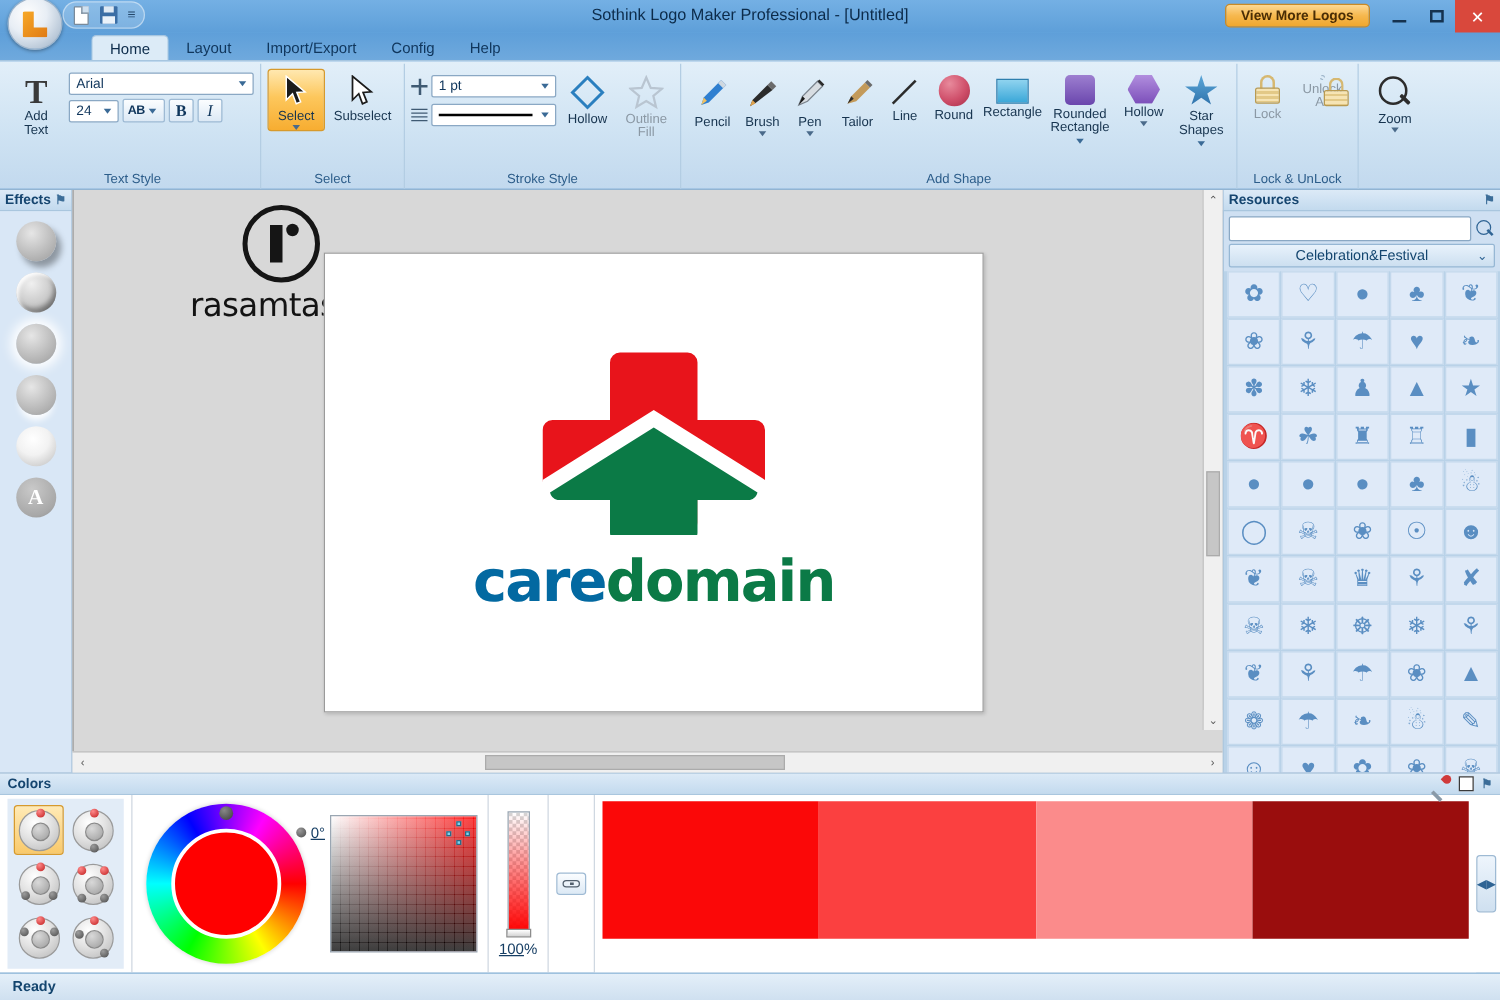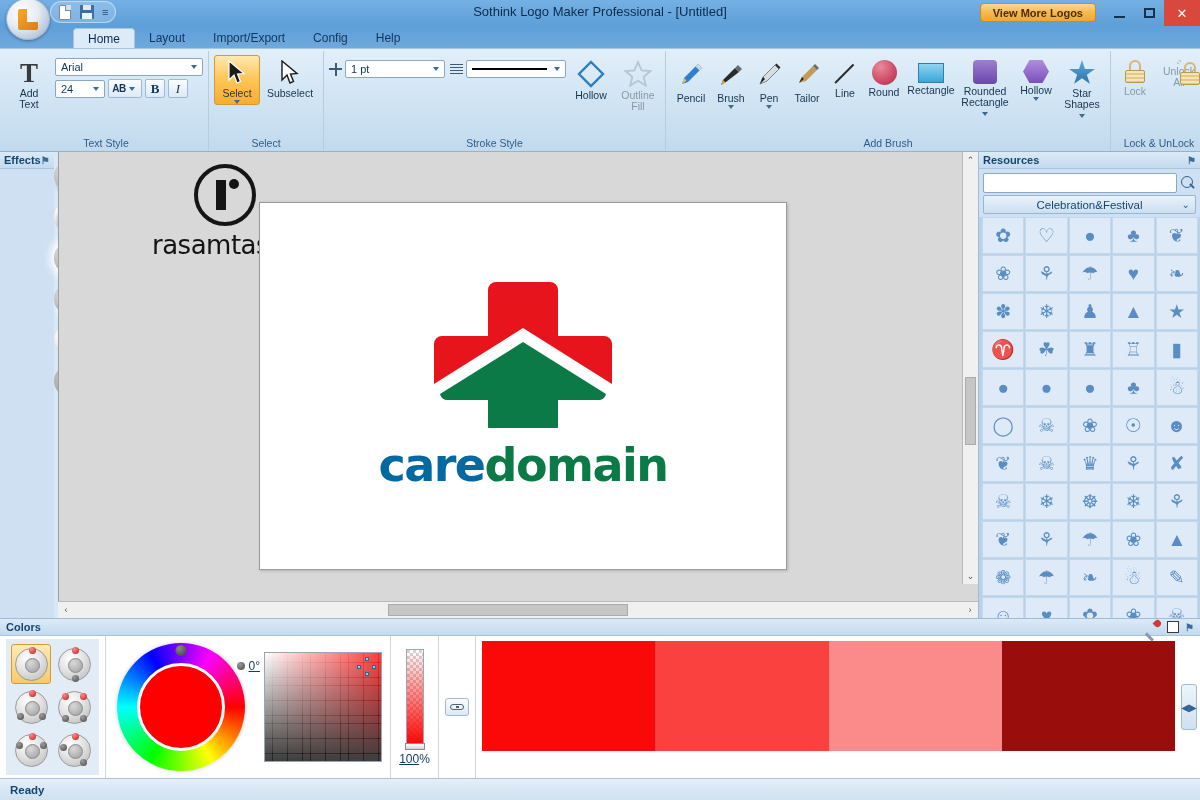--- a/index.html
+++ b/index.html
@@ -148,21 +148,21 @@
     font-size:11px;color:#10365c;}
   .sbtn.b{font-weight:bold;font-family:"Liberation Serif",serif;font-size:13px;}
   .sbtn.i{font-style:italic;font-family:"Liberation Serif",serif;font-size:13px;}
   .ab-ico{font-size:10px;font-weight:bold;color:#10365c;letter-spacing:-0.5px;}
 
   
   .ico-cursor{width:22px;height:26px;position:relative;}
   .ico-cursor svg{position:absolute;left:0;top:0;}
 
   
-  .stroke-left{display:flex;flex-direction:row;gap:5px;padding-top:5px;}
+  .stroke-left{display:flex;flex-direction:column;gap:5px;padding-top:5px;}
   .strokerow{display:flex;align-items:center;gap:3px;}
   .plus-ico{width:13px;height:13px;position:relative;}
   .plus-ico::before{content:"";position:absolute;left:5.5px;top:0;width:2px;height:13px;background:#3f5a73;}
   .plus-ico::after{content:"";position:absolute;left:0;top:5.5px;width:13px;height:2px;background:#3f5a73;}
   .dash-ico{width:13px;height:11px;display:flex;flex-direction:column;justify-content:space-between;}
   .dash-ico i{display:block;height:1.5px;background:#3f5a73;}
   .linepreview{flex:1;height:2px;background:#000;margin-right:4px;}
   .ico-diamond{width:28px;height:28px;}
   .ico-star{width:28px;height:28px;}
   .shp-line{width:26px;height:26px;position:relative;}
@@ -193,21 +193,21 @@
   .ico-zoom::before{content:"";position:absolute;left:1px;top:1px;width:19px;height:19px;
     border:2px solid #2c2c2c;border-radius:50%;}
   .ico-zoom::after{content:"";position:absolute;left:17px;top:18px;width:10px;height:3px;
     background:#2c2c2c;transform:rotate(45deg);border-radius:1px;}
 
   
   .middle { flex:1; display:flex; min-height:0; }
 
   
   .effects {
-    width:58px; flex:0 0 58px; display:flex; 
+    width:58px; flex:0 0 58px; display:flex; flex-direction:column;
     background:#cfe0f2; border-right:1px solid #9fbcd6;
   }
   .panel-head {
     height:17px; display:flex; align-items:center; justify-content:space-between;
     padding:0 4px; font-size:11px; font-weight:bold; color:#15456f;
     background:linear-gradient(180deg,#dceaf7,#c3daee);
     border-bottom:1px solid #a9c6de;
   }
   .pin { font-size:10px; color:#3c6d98; }
   .effects-list { flex:1; background:#d9e7f6; padding:8px 0; display:flex;
@@ -441,21 +441,21 @@
           </span>
         </div>
         <div class="tsgrid">
           <div class="tsrow">
             <div class="combo" style="width:148px">
               <span class="cval">Arial</span>
               <span class="caret"></span>
             </div>
           </div>
           <div class="tsrow">
-            <div class="combo" style="width:50px">
+            <div class="combo" style="width:40px">
               <span class="cval">24</span>
               <span class="caret"></span>
             </div>
             <div class="sbtn" style="width:34px">
               <span class="ab-ico">AB</span>
               <span class="caret"></span>
             </div>
             <div class="sbtn b">B</div>
             <div class="sbtn i">I</div>
           </div>
@@ -602,21 +602,21 @@
           <span class="minicaret"></span>
         </div>
         <div class="bigbtn" style="width:46px">
           <span class="shp-star"></span>
           <span class="lbl">
             <span>Star</span><br>
             <span>Shapes</span><span class="caret" style="display:inline-block;vertical-align:middle"></span>
           </span>
         </div>
       </div>
-      <div class="rgroup-title">Add Brush</div>
+      <div class="rgroup-title">Add Shape</div>
     </div>
 
     <div class="rgroup">
       <div class="rgroup-body">
         <div class="bigbtn dim" style="width:38px">
           <span class="ico-lock">
               <i class="shk"></i>
               <i class="bdy"></i>
             </span>
           <span class="lbl">Lock</span>

